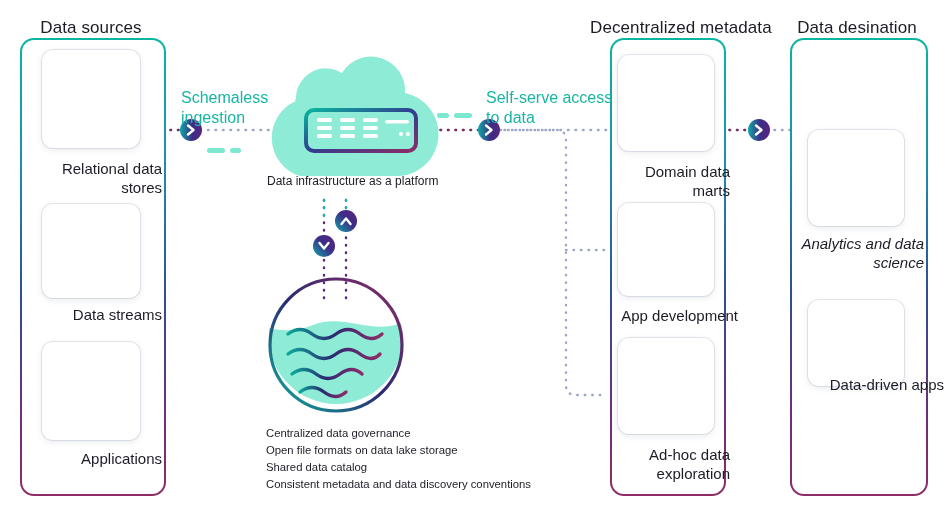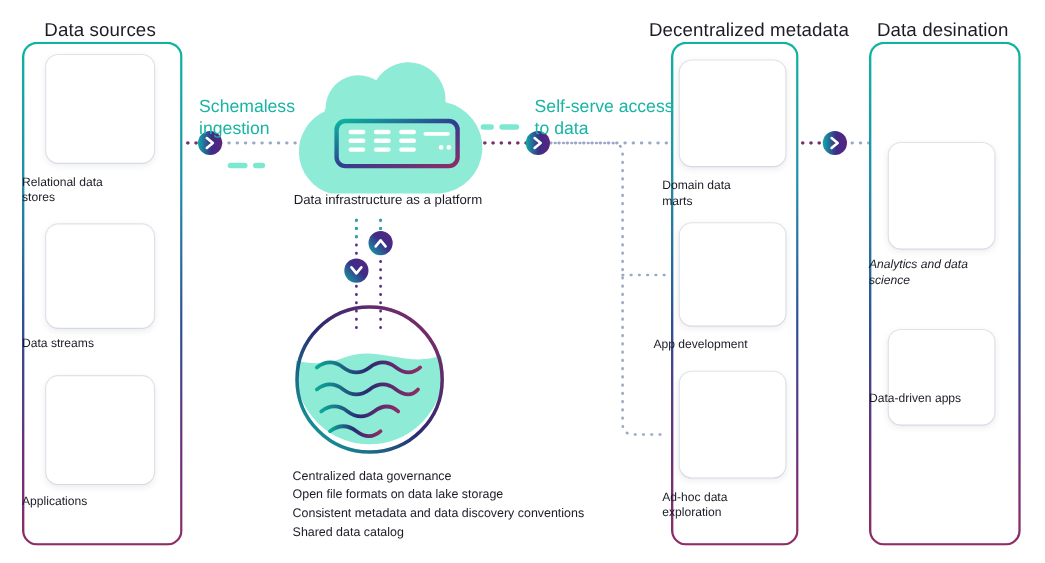--- a/index.html
+++ b/index.html
@@ -27,22 +27,22 @@
     border:2px solid transparent;
   }
 
   
   .card{
     position:absolute;background:#ffffff;border-radius:11px;
     box-shadow:0 2px 7px rgba(40,50,80,.10), 0 0 0 1px rgba(225,228,235,.85);
     display:flex;align-items:center;justify-content:center;
   }
   .card-label{
-    position:absolute;font-size:11px;color:#1c1c28;
-    text-align:left;line-height:1.25;white-space:pre-line;
+    position:absolute;font-size:15px;color:#1c1c28;
+    text-align:right;line-height:1.25;white-space:pre-line;
   }
 
   
   .flow-label{
     position:absolute;font-size:16px;color:#19B5A3;
     line-height:1.22;white-space:pre-line;font-weight:400;
   }
   .dash-h{position:absolute;height:5px;border-radius:3px;background:#7DE8D0;}
 
   
@@ -305,34 +305,34 @@
 
   <div class="card" style="left:618px;top:338px;width:96px;height:96px;"></div>
   <div class="card-label" style="left:602px;top:446px;width:128px;">Ad-hoc data
 exploration</div>
 
   <div class="card" style="left:808px;top:130px;width:96px;height:96px;"></div>
   <div class="card-label" style="left:790px;top:235px;width:134px;font-style:italic;">Analytics and data
 science</div>
 
   <div class="card" style="left:808px;top:300px;width:96px;height:86px;"></div>
-  <div class="card-label" style="left:790px;top:356px;width:134px;">Data-driven apps</div>
+  <div class="card-label" style="left:790px;top:376px;width:134px;padding-left:20px;">Data-driven apps</div>
 
   <div class="flow-label" style="left:181px;top:88px;">Schemaless
 ingestion</div>
   <div class="dash-h" style="left:207px;top:148px;width:18px;"></div>
   <div class="dash-h" style="left:230px;top:148px;width:11px;"></div>
 
   <div class="flow-label" style="left:486px;top:88px;">Self-serve access
 to data</div>
   <div class="dash-h" style="left:437px;top:113px;width:12px;"></div>
   <div class="dash-h" style="left:454px;top:113px;width:18px;"></div>
 
   <div class="center-title" style="left:267px;top:174px;">Data infrastructure as a platform</div>
 
   <div class="bullets" style="left:266px;top:425px;">
     <div>Centralized data governance</div>
     <div>Open file formats on data lake storage</div>
+    <div>Shared data catalog</div>
     <div>Consistent metadata and data discovery conventions</div>
-    <div>Shared data catalog</div>
   </div>
 
 </div>
 
 </body></html>

